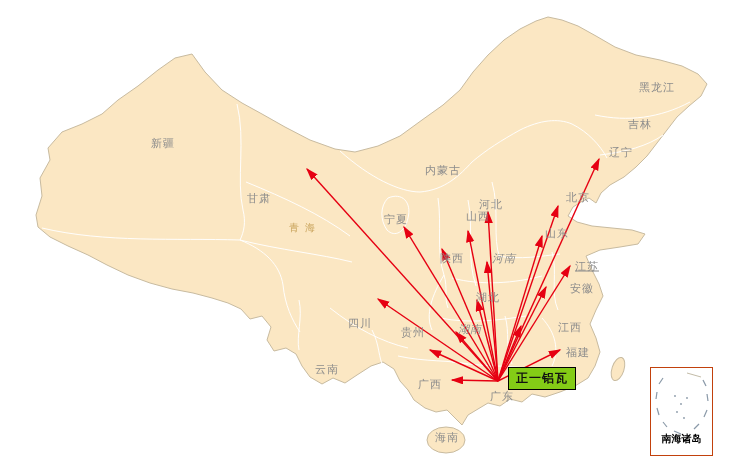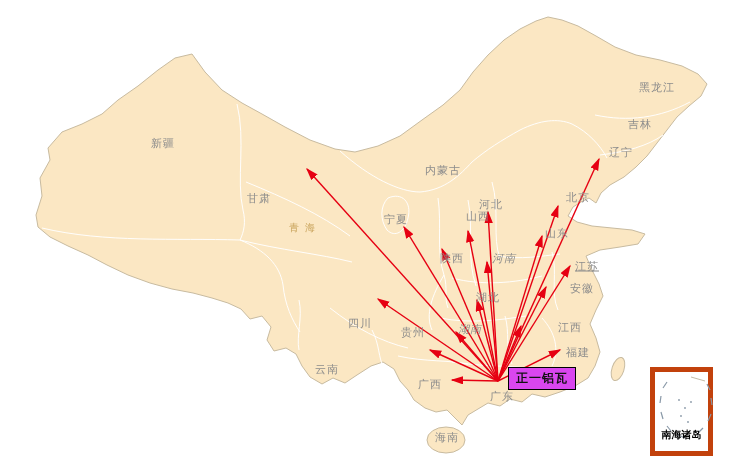--- a/index.html
+++ b/index.html
@@ -5,23 +5,23 @@
   * { margin:0; padding:0; box-sizing:border-box; }
   html,body { background:#ffffff; font-family:"DejaVu Sans", sans-serif; }
   .stage { position:relative; width:755px; height:468px; background:#ffffff; overflow:hidden; }
   #map-svg { position:absolute; left:0; top:0; }
   .land { fill:var(--land,#fbe7c3); stroke:var(--outline,#c8bba0); stroke-width:1; stroke-linejoin:round; }
   .borders path { fill:none; stroke:var(--pborder,#ffffff); stroke-width:1; opacity:.95; }
   #labels-layer { position:absolute; left:0; top:0; width:755px; height:468px; pointer-events:none; }
   .prov { position:absolute; transform:translate(-50%,-50%); font-size:11px; color:var(--labelc,#8c8c8c);
           white-space:nowrap; letter-spacing:1px; }
   .prov.highlight { font-size:10px; color:var(--hlabelc,#c9a45c); letter-spacing:6px; }
-  .origin-box { position:absolute; border:1px solid #000000; background:#d946ef; font-weight:bold;
+  .origin-box { position:absolute; border:1px solid #000000; background:#84cc16; font-weight:bold;
                 font-size:12px; color:#111111; padding:2px 7px; letter-spacing:1px; white-space:nowrap; }
-  .inset { position:absolute; border:5px solid #c2410c; background:#ffffff; }
+  .inset { position:absolute; border:1px solid #c2410c; background:#ffffff; }
   .inset-label { position:absolute; left:50%; transform:translateX(-50%); bottom:9px;
                  font-weight:bold; font-size:10px; color:#000000; white-space:nowrap; }
 </style>
 </head>
 <body>
 
 <div class="stage">
 
   <svg id="map-svg" width="755" height="468" viewBox="0 0 755 468">
     <defs>

